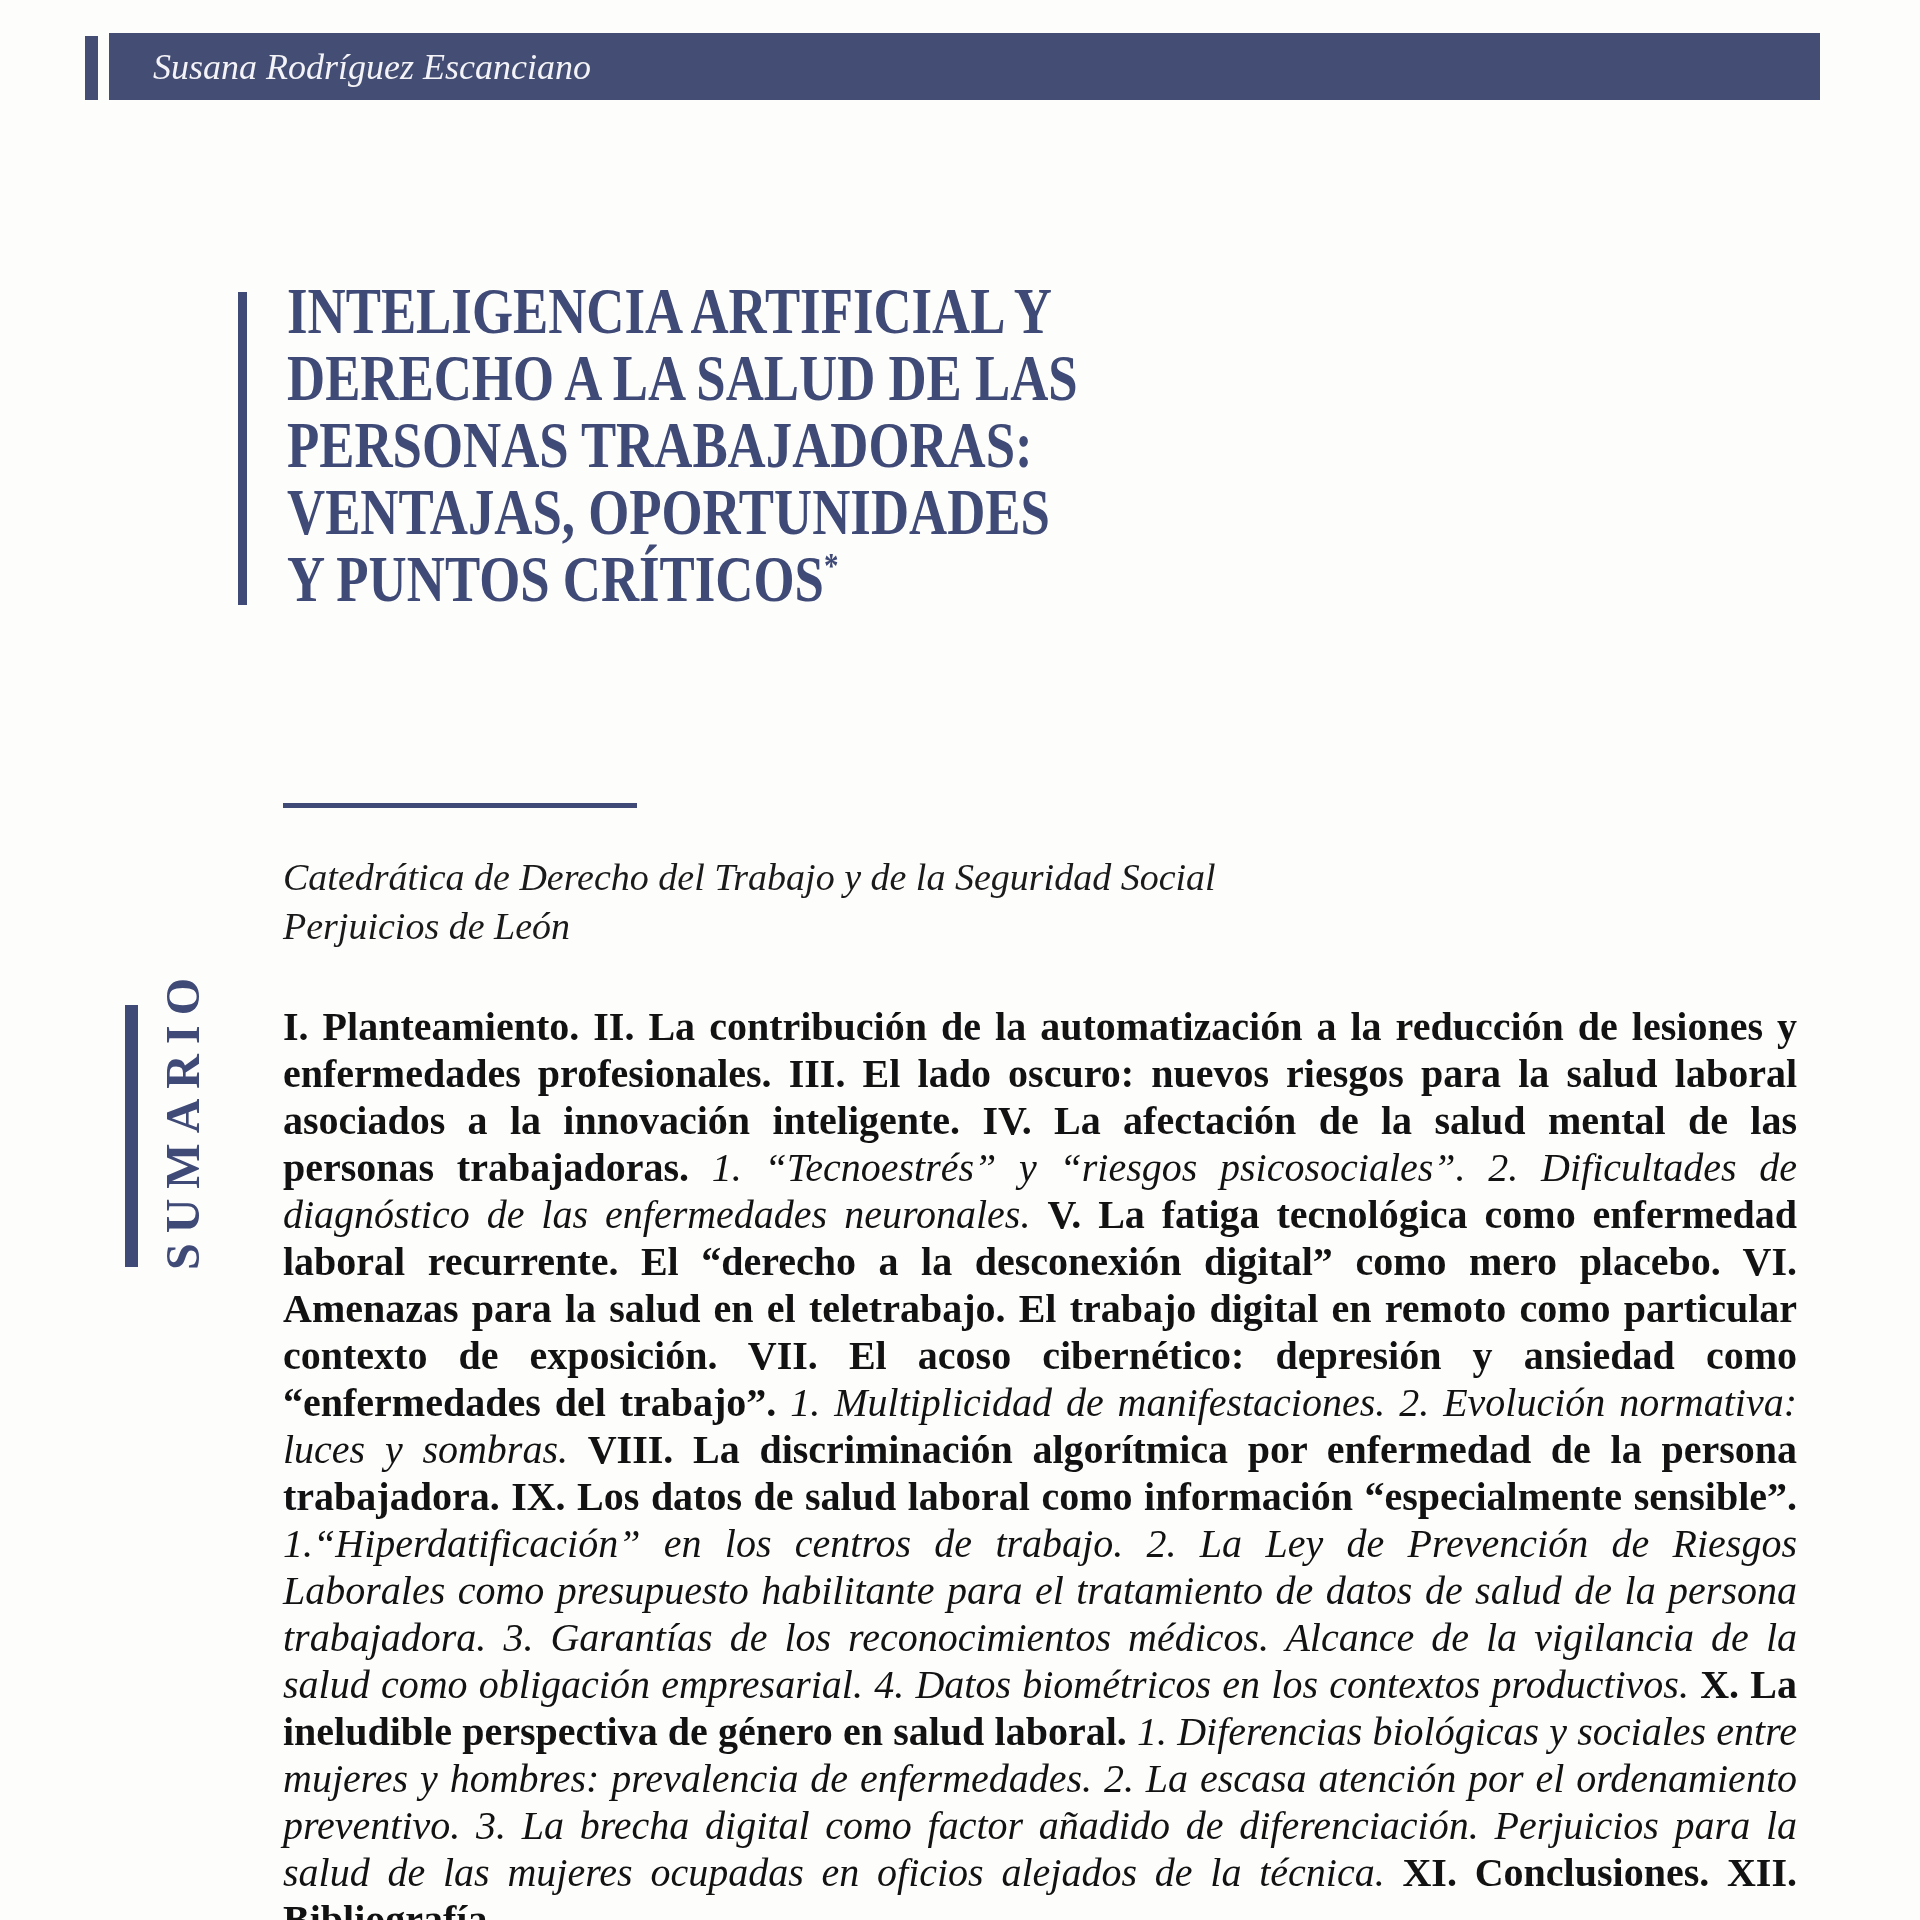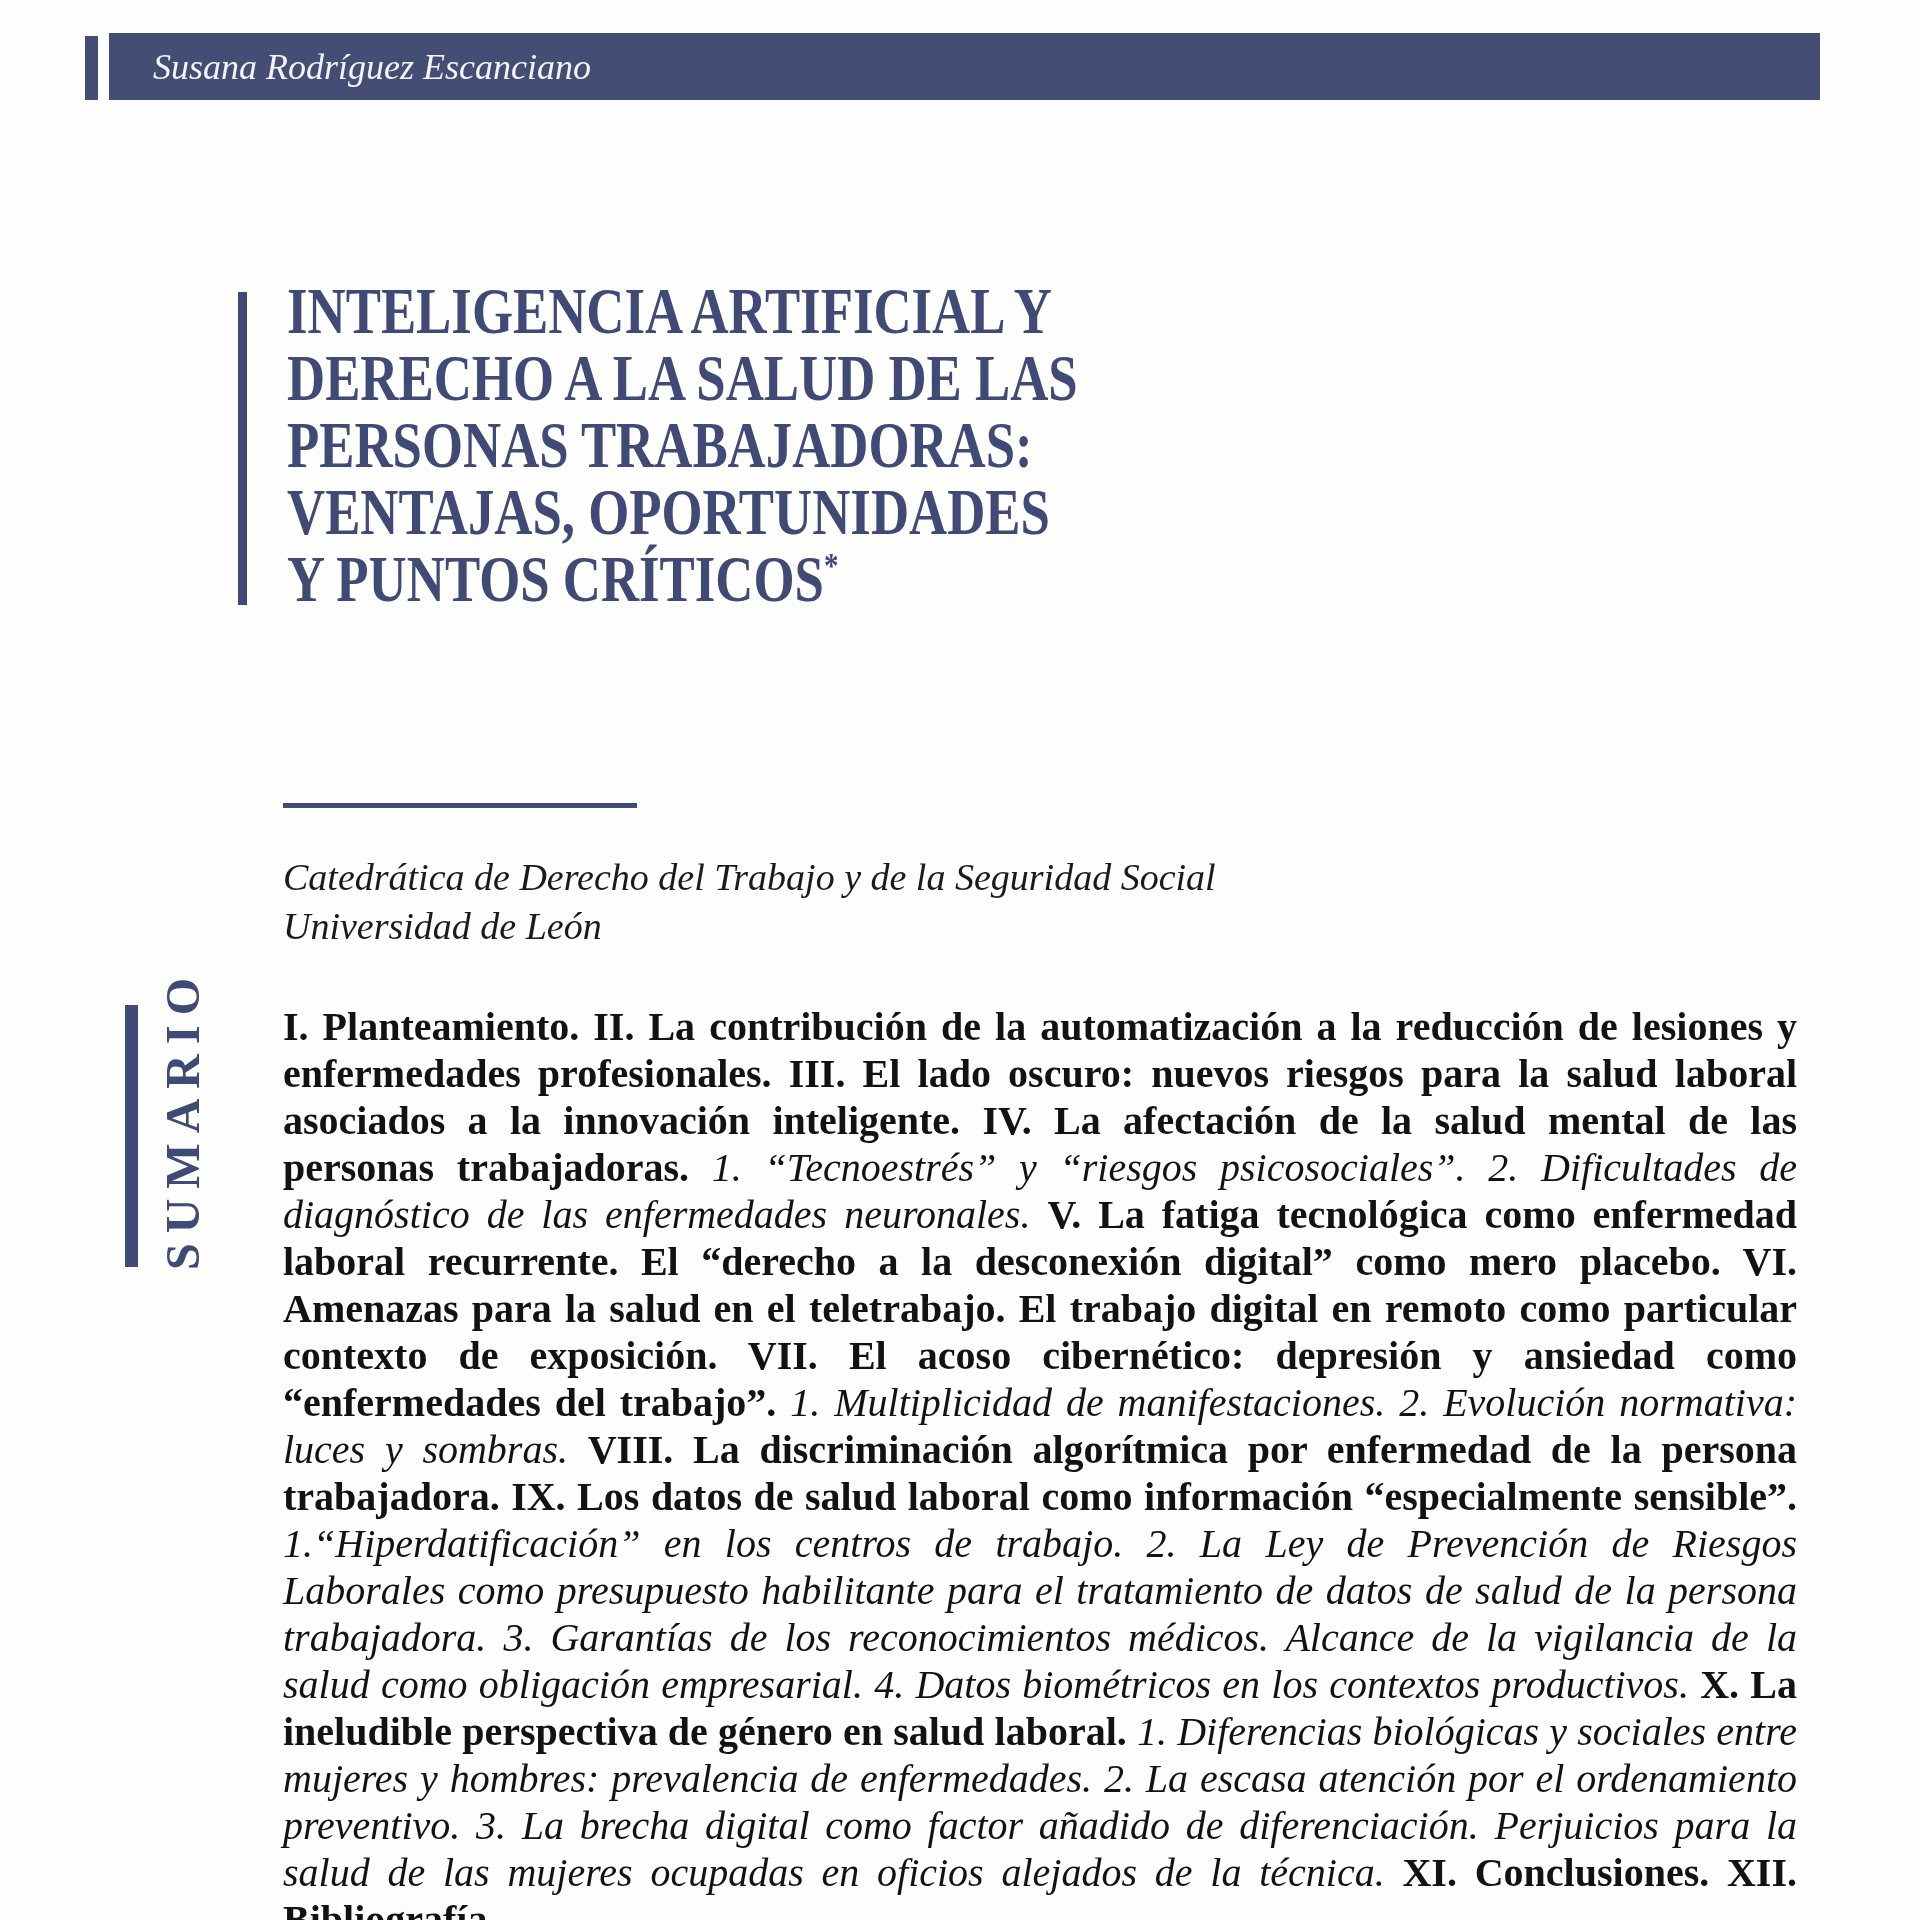--- a/index.html
+++ b/index.html
@@ -89,20 +89,20 @@
       <div>INTELIGENCIA ARTIFICIAL Y</div>
       <div>DERECHO A LA SALUD DE LAS</div>
       <div>PERSONAS TRABAJADORAS:</div>
       <div>VENTAJAS, OPORTUNIDADES</div>
       <div>Y PUNTOS CRÍTICOS<sup>*</sup></div>
     </h1>
 
   <hr class="author-rule">
   <div class="affiliation">
     <div>Catedrática de Derecho del Trabajo y de la Seguridad Social</div>
-    <div>Universidad de León</div>
+    <div>Perjuicios de León</div>
   </div>
 
   <div class="sumario-bar"></div>
   <div class="sumario-label">SUMARIO</div>
   <p class="sumario-text" style="margin:0;"><span class="b">I. Planteamiento. II. La contribución de la automatización a la reducción de lesiones y enfermedades profesionales. III. El lado oscuro: nuevos riesgos para la salud laboral asociados a la innovación inteligente. IV. La afectación de la salud mental de las personas trabajadoras. </span><span class="i">1. “Tecnoestrés” y “riesgos psicosociales”. 2. Dificultades de diagnóstico de las enfermedades neuronales. </span><span class="b">V. La fatiga tecnológica como enfermedad laboral recurrente. El “derecho a la desconexión digital” como mero placebo. VI. Amenazas para la salud en el teletrabajo. El trabajo digital en remoto como particular contexto de exposición. VII. El acoso cibernético: depresión y ansiedad como “enfermedades del trabajo”. </span><span class="i">1. Multiplicidad de manifestaciones. 2. Evolución normativa: luces y sombras. </span><span class="b">VIII. La discriminación algorítmica por enfermedad de la persona trabajadora. IX. Los datos de salud laboral como información “especialmente sensible”. </span><span class="i">1.“Hiperdatificación” en los centros de trabajo. 2. La Ley de Prevención de Riesgos Laborales como presupuesto habilitante para el tratamiento de datos de salud de la persona trabajadora. 3. Garantías de los reconocimientos médicos. Alcance de la vigilancia de la salud como obligación empresarial. 4. Datos biométricos en los contextos productivos. </span><span class="b">X. La ineludible perspectiva de género en salud laboral. </span><span class="i">1. Diferencias biológicas y sociales entre mujeres y hombres: prevalencia de enfermedades. 2. La escasa atención por el ordenamiento preventivo. 3. La brecha digital como factor añadido de diferenciación. Perjuicios para la salud de las mujeres ocupadas en oficios alejados de la técnica. </span><span class="b">XI. Conclusiones. XII. Bibliografía.</span></p>
 
 </div>
 
 </body></html>

